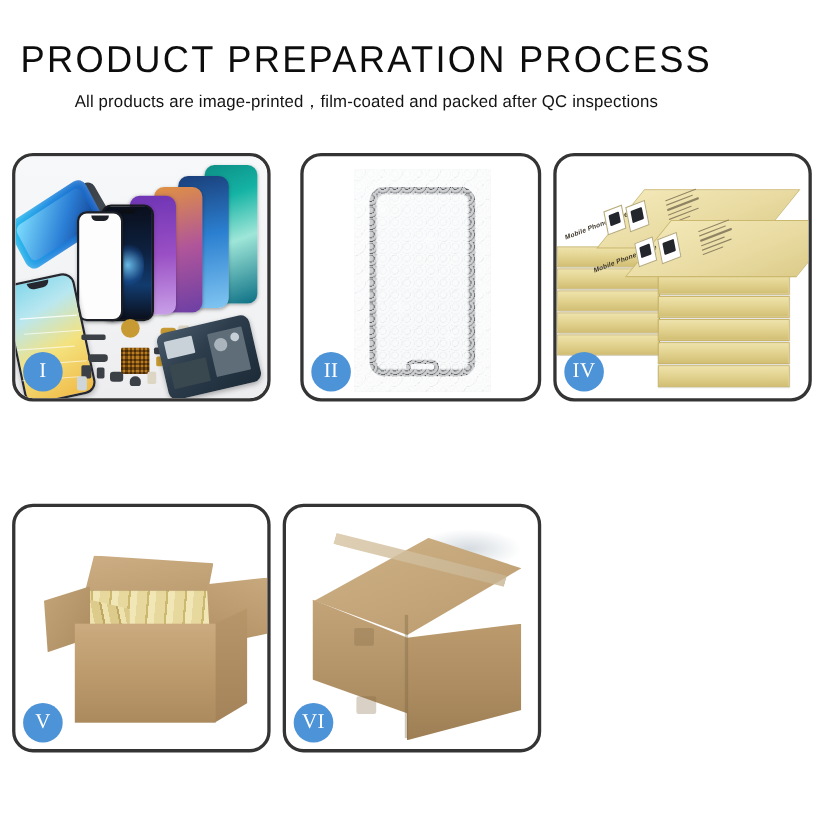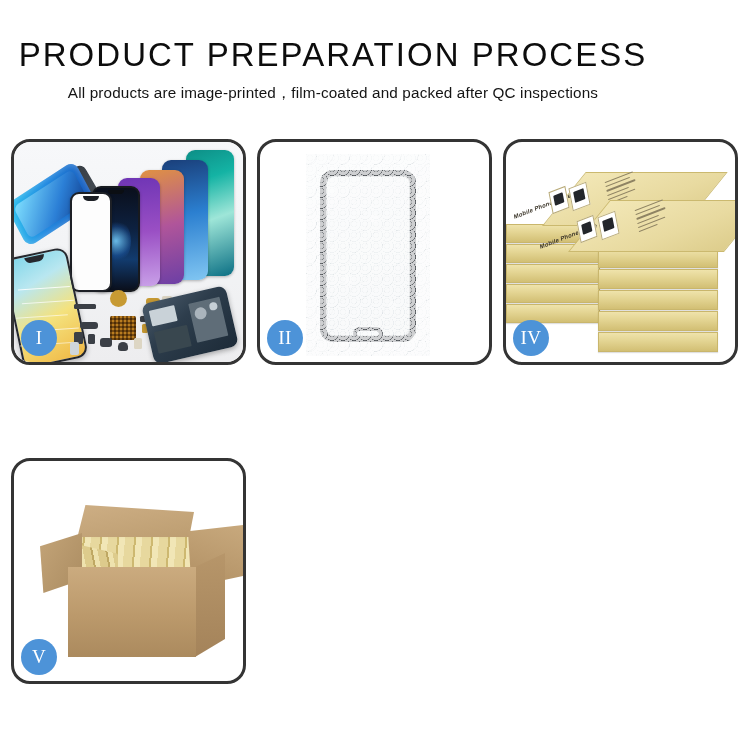--- a/index.html
+++ b/index.html
@@ -199,21 +199,21 @@
   .pt.cream{ background:#ddd6c4; }
   .pt.round{ border-radius:50%; }
   .pt.grid {
     background:
       repeating-linear-gradient(0deg,#8a6a2c 0 2px,#d9b25a 2px 4px),
       repeating-linear-gradient(90deg,#8a6a2c 0 2px,#d9b25a 2px 4px);
     background-blend-mode: multiply;
   }
 
   
-  .p2 { background:#ffffff; }
+  .p2 { background:#ffffff;margin-left:16px; }
   .p2-sheet {
     position:absolute; left:46px; top:12px; width:124px; height:202px;
     background:
       radial-gradient(circle at 20% 18%, rgba(255,255,255,.95) 0 4px, transparent 5px),
       radial-gradient(circle at 55% 32%, rgba(255,255,255,.9) 0 4px, transparent 5px),
       radial-gradient(circle at 82% 12%, rgba(255,255,255,.9) 0 4px, transparent 5px),
       radial-gradient(circle at 34% 62%, rgba(255,255,255,.85) 0 4px, transparent 5px),
       radial-gradient(circle at 70% 75%, rgba(255,255,255,.85) 0 4px, transparent 5px),
       repeating-radial-gradient(circle at 0 0, rgba(210,216,220,.55) 0 1px, rgba(244,246,247,.9) 1px 10px),
       linear-gradient(160deg,#f2f4f5 0%,#e6e9eb 50%,#eceff0 100%);
@@ -516,14 +516,29 @@
         <div class="c5-fill2"></div>
         <div class="flap right"></div>
         <div class="flap left"></div>
         <div class="c5-right"></div>
         <div class="c5-front"></div>
       </div>
     </div>
     <div class="badge">V</div>
   </div>
 
+  <div class="card p6">
+    <div class="card-media">
+      <div class="c6">
+        <div class="c6-shadow"></div>
+        <div class="c6-top"></div>
+        <div class="c6-tape"></div>
+        <div class="c6-left"></div>
+        <div class="c6-right"></div>
+        <div class="c6-seam"></div>
+        <div class="c6-notch" style="left:40px; top:88px; width:18px; height:16px;"></div>
+        <div class="c6-notch" style="left:42px; top:150px; width:18px; height:16px;"></div>
+      </div>
+    </div>
+    <div class="badge">VI</div>
+  </div>
 
 </div>
 
 </body></html>

